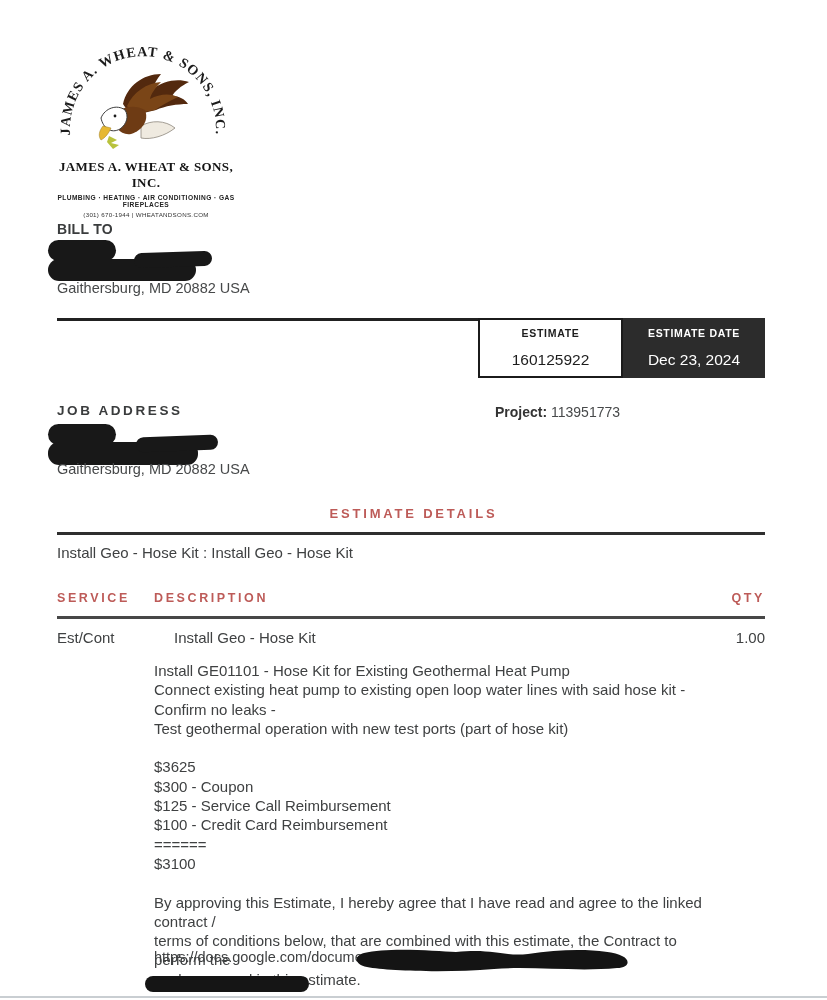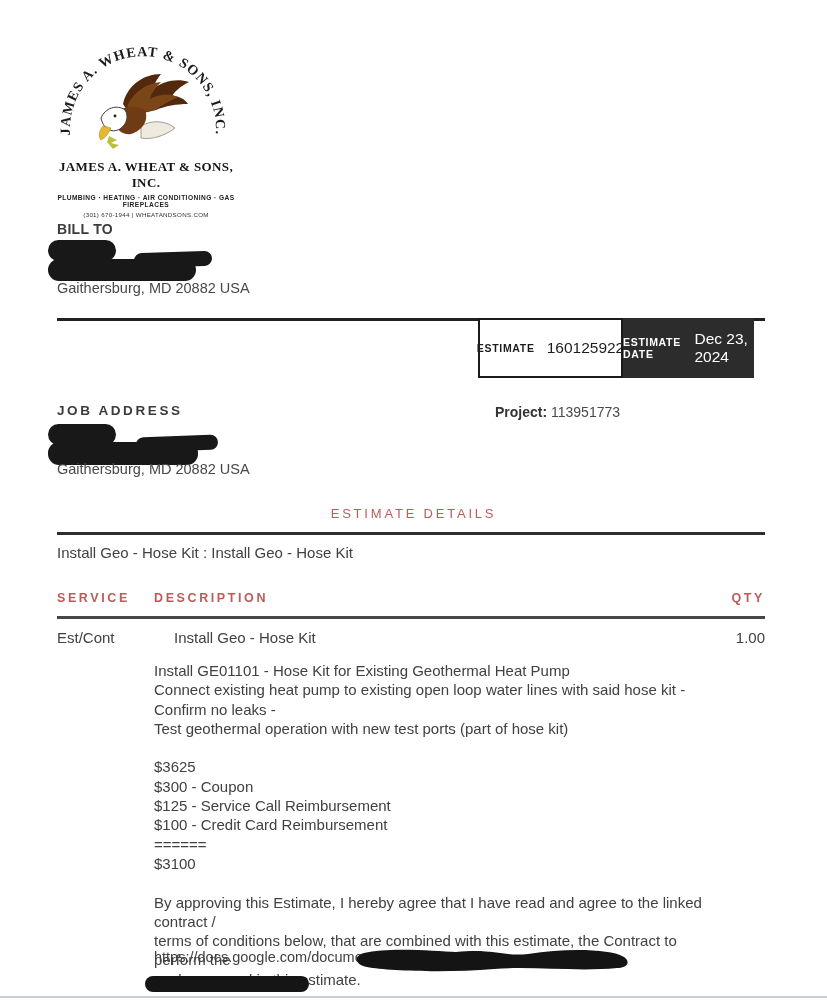--- a/index.html
+++ b/index.html
@@ -31,29 +31,29 @@
 
   
   .rule { position:absolute; left:57px; width:708px; }
   .rule-1 { top:318px; height:3px; background:#212121; }
   .rule-2 { top:532px; height:2.5px; background:#2e2e2e; }
   .rule-3 { top:616px; height:2.5px; background:#474747; }
   .page-bottom-edge { position:absolute; left:0; top:996px; width:827px; height:2px; background:#c9ced2; }
 
   
   .estimate-box { position:absolute; left:478px; top:318px; width:287px; height:60px; display:flex; }
-  .est-cell { width:145px; display:flex; flex-direction:row; align-items:center; justify-content:center; gap:12px; }
+  .est-cell { width:145px; display:flex; flex-direction:column; align-items:center; justify-content:center; gap:12px; }
   .est-cell.light { background:#fff; border:2.5px solid #1b1b1b; color:#1d1d1d; }
-  .est-cell.dark  { width:131px; background:#2c2c2c; color:#ffffff; }
+  .est-cell.dark  { width:142px; background:#2c2c2c; color:#ffffff; }
   .est-label { font-size:10.5px; font-weight:bold; letter-spacing:.7px; }
   .est-value { font-size:15.5px; }
 
   
   .details-heading { position:absolute; left:0; width:827px; top:506px; text-align:center;
-                     font-weight:normal; font-size:13px; letter-spacing:2.8px; color:#bd5b58; }
+                     font-weight:bold; font-size:13px; letter-spacing:2.8px; color:#bd5b58; }
   .summary-line { position:absolute; left:57px; top:544px; font-size:15px; color:#3f4142; }
 
   
   .thead { position:absolute; left:57px; top:591px; width:708px; height:16px;
            font-weight:bold; font-size:12.5px; letter-spacing:2.6px; color:#bd5b58; }
   .thead .col-service { position:absolute; left:0; }
   .thead .col-desc    { position:absolute; left:97px; }
   .thead .col-qty     { position:absolute; right:0; }
   .trow { position:absolute; left:57px; top:629px; width:708px; font-size:15px; color:#3f4142; }
   .trow .cell-service { position:absolute; left:0; }

